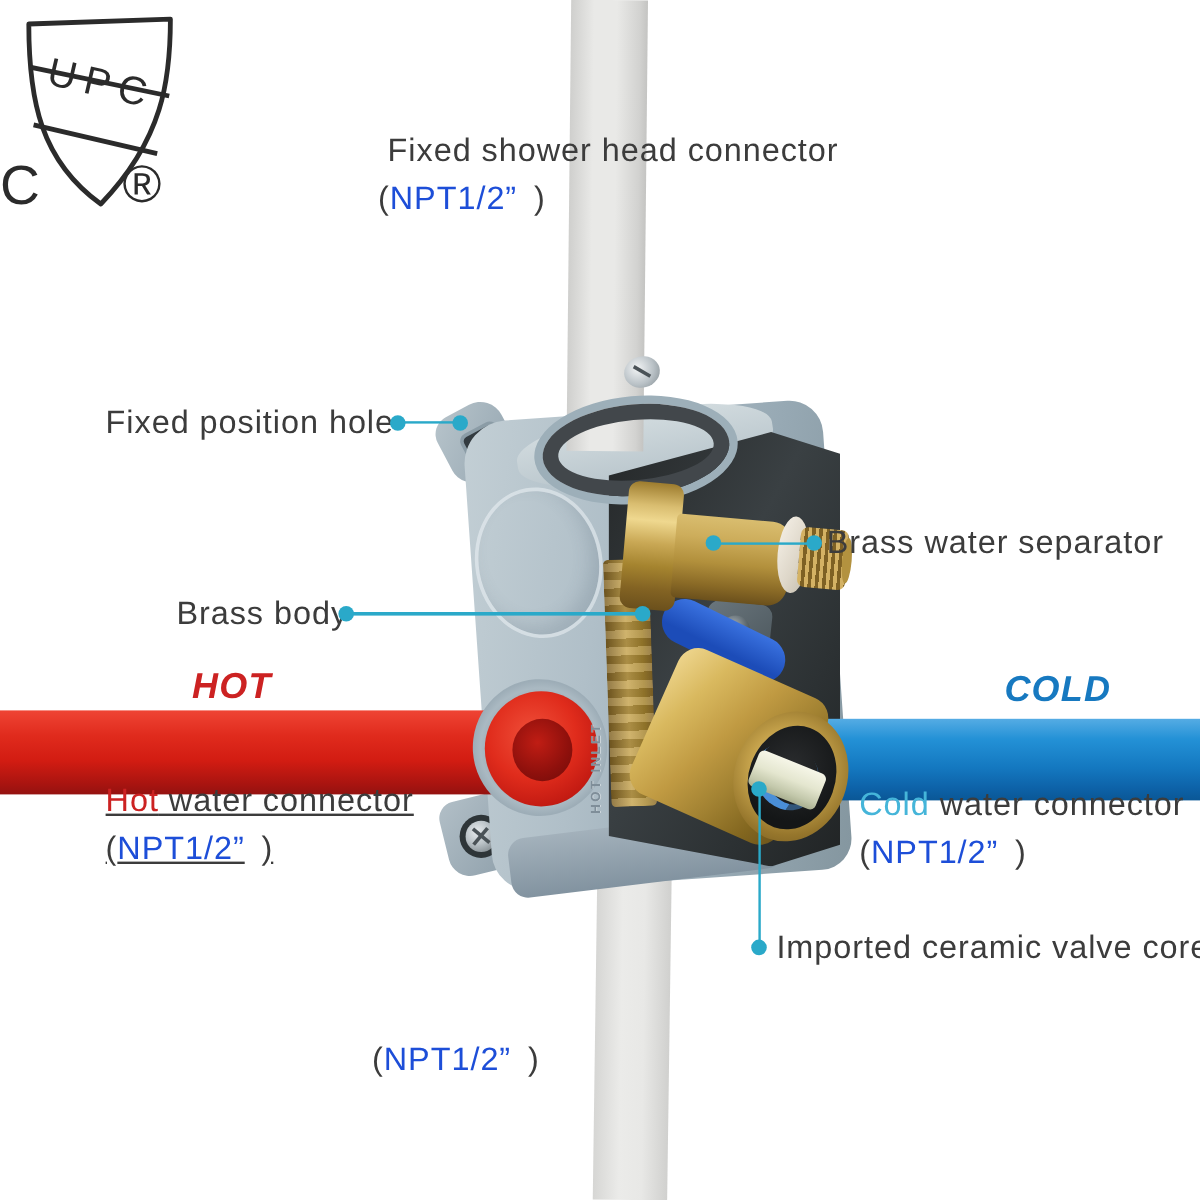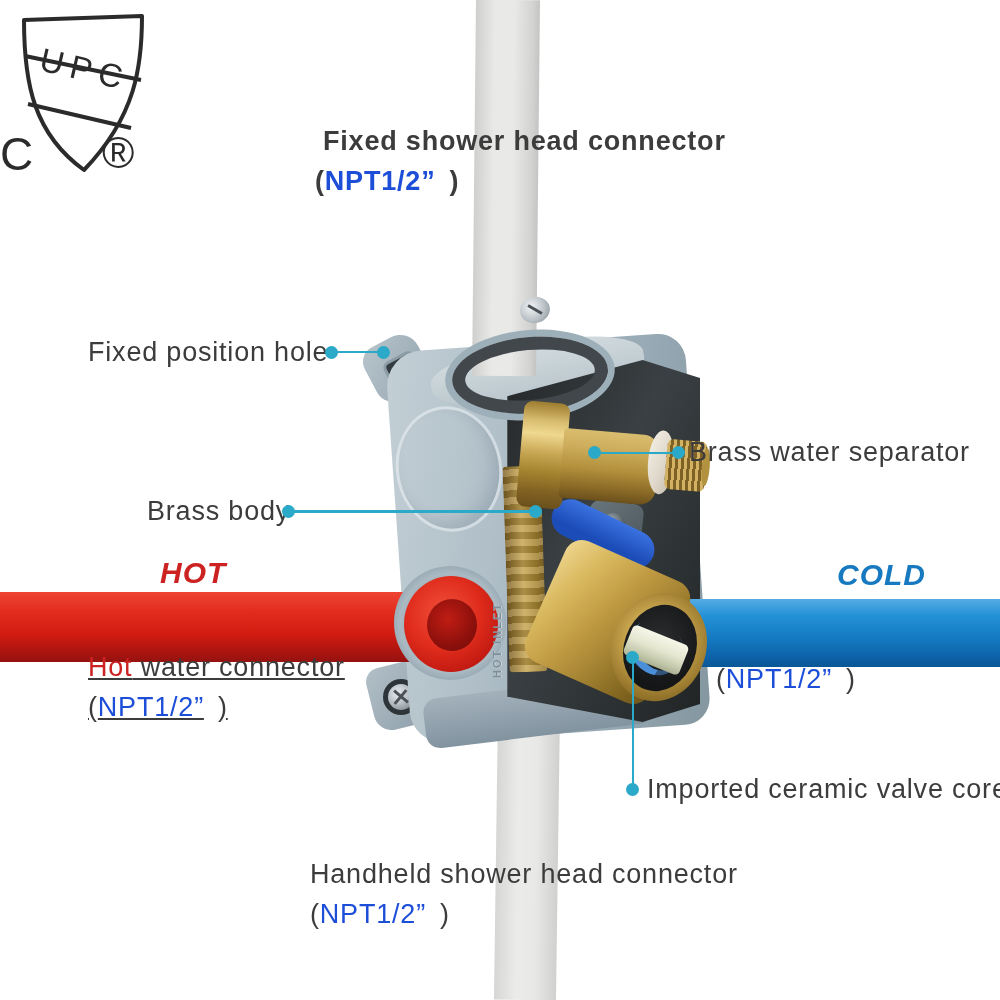--- a/index.html
+++ b/index.html
@@ -132,21 +132,21 @@
   <div class="dot" style="left:672px;top:446px;"></div>
 
   <div class="lead" style="left:289px;top:510px;width:247px;height:3px;"></div>
   <div class="dot" style="left:282px;top:505px;"></div>
   <div class="dot" style="left:529px;top:505px;"></div>
 
   <div class="lead" style="left:632px;top:658px;width:2px;height:132px;"></div>
   <div class="dot" style="left:626px;top:651px;"></div>
   <div class="dot" style="left:626px;top:783px;"></div>
 
-  <div class="label" style="left:315px;top:126px;font-weight:bold;">
+  <div class="label" style="left:315px;top:110px;">
     <div style="margin-left:8px">Fixed shower head connector</div>
     <div class="l2">
       <span class="pn">(</span><span class="npt">NPT1/2”</span><span class="pn close">)</span>
     </div>
   </div>
 
   <div class="label" style="left:689px;top:437px;">Brass water separator</div>
 
   <div class="label" style="left:88px;top:337px;">Fixed position hole</div>
 
@@ -159,27 +159,29 @@
   <div class="label" style="left:88px;top:652px;text-decoration:underline;">
     <div>
       <span class="red-word">Hot</span><span> water connector</span>
     </div>
     <div class="l2">
       <span class="pn">(</span><span class="npt">NPT1/2”</span><span class="pn close">)</span>
     </div>
   </div>
 
   <div class="label" style="left:716px;top:655px;">
+    <div>
+      <span class="cyan-word">Cold</span><span> water connector</span>
+    </div>
     <div class="l2">
       <span class="pn">(</span><span class="npt">NPT1/2”</span><span class="pn close">)</span>
     </div>
   </div>
 
   <div class="label" style="left:647px;top:774px;">Imported ceramic valve core</div>
 
   <div class="label" style="left:310px;top:859px;">
-    <div>Handheld shower head connector</div>
     <div class="l2">
       <span class="pn">(</span><span class="npt">NPT1/2”</span><span class="pn close">)</span>
     </div>
   </div>
 
 </div>
 
 </body></html>

